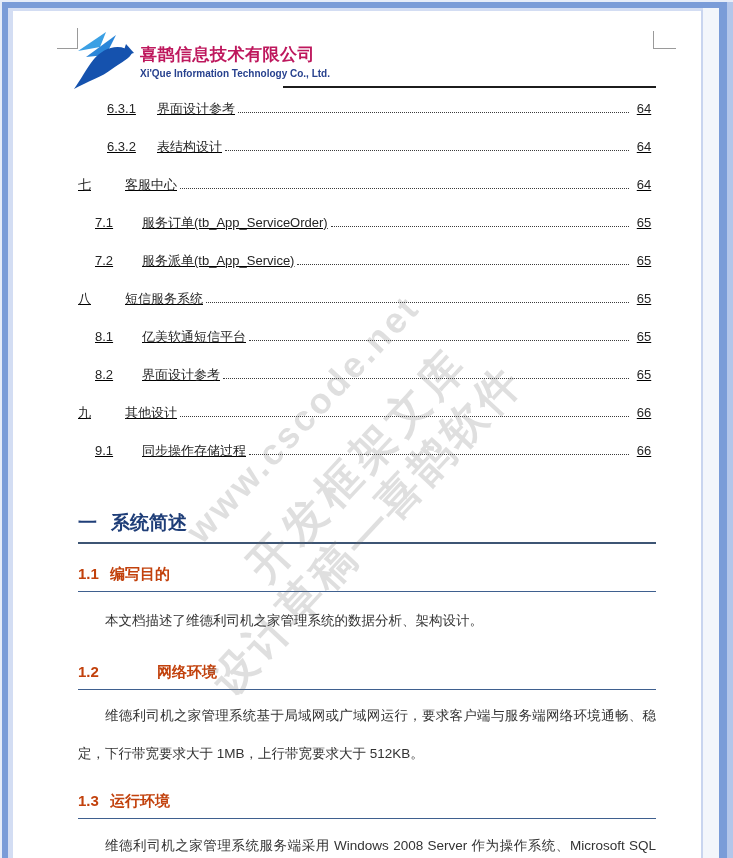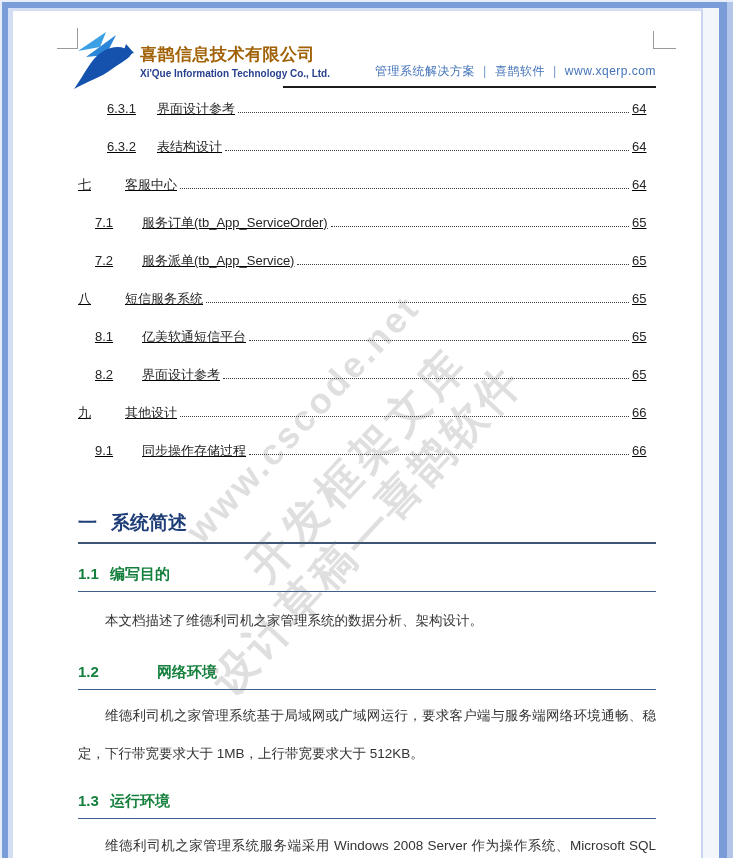--- a/index.html
+++ b/index.html
@@ -27,46 +27,46 @@
   
   .hdr { position:relative; height:88px; }
   .corner-mark { position:absolute; }
   .mark-left  { left:44px; top:17px; width:21px; height:21px;
     border-right:1px solid #9a9a9a; border-bottom:1px solid #9a9a9a; }
   .mark-right { left:640px; top:20px; width:23px; height:18px;
     border-left:1px solid #9a9a9a; border-bottom:1px solid #9a9a9a; }
   .logo { position:absolute; left:59px; top:20px; display:flex; align-items:center; }
   .logo svg { width:64px; height:60px; display:block; }
   .logo-text { margin-left:4px; }
-  .logo-cn { font-size:17px; font-weight:bold; color:#a16207; letter-spacing:.5px; }
+  .logo-cn { font-size:17px; font-weight:bold; color:#be185d; letter-spacing:.5px; }
   .logo-en { font-size:10px; font-weight:bold; color:#27418e; margin-top:2px; }
   .hdr-tagline { position:absolute; right:45px; top:52px; font-size:12px;
     color:#4273b9; letter-spacing:.5px; white-space:nowrap; }
   .hdr-rule { position:absolute; left:270px; right:45px; top:75px;
     border-bottom:2px solid #1c1c1c; }
 
   
   .toc { margin-top:2px;text-decoration:underline; }
   .toc-row { display:flex; font-size:13px; color:#262626; line-height:15px;
     height:15px; margin-bottom:23px; }
   .toc-row .toc-num { flex:0 0 auto; }
   .lvl1 .toc-num { width:47px; }
   .lvl2 { padding-left:17px; } .lvl2 .toc-num { width:47px; }
   .lvl3 { padding-left:29px; } .lvl3 .toc-num { width:50px; }
   .toc-title { white-space:nowrap; }
   .leader { flex:1 1 auto; margin:0 3px; height:12px;
     border-bottom:1.5px dotted #3c3c3c; }
-  .toc-page { flex:0 0 24px; text-align:left; }
+  .toc-page { flex:0 0 24px; text-align:center; }
 
   
   .h1 { margin-top:52px; font-size:19px; font-weight:bold; color:#1f3e78;
     line-height:26px; display:flex; }
   .h1 .num { width:33px; }
   .h1-rule { margin-top:6px; border-bottom:2px solid #3d5574; }
-  .h2 { font-size:15px; font-weight:bold; color:#15803d; line-height:21px; display:flex; }
+  .h2 { font-size:15px; font-weight:bold; color:#c2410c; line-height:21px; display:flex; }
   .h2 .num { width:32px; }
   .h2-rule { margin-top:7px; border-bottom:1.5px solid #3f608f; }
   .h2-11 { margin-top:19px; } .h2-12 { margin-top:21px;gap:47px; } .h2-13 { margin-top:17px; }
   .para { font-size:13.5px; color:#333333; line-height:38px; text-align:justify;
     text-indent:2em; }
   .p-11 { margin-top:10px; } .p-12 { margin-top:7px; } .p-13 { margin-top:8px; }
 
   
   .wm { position:absolute; z-index:3; pointer-events:none; color:rgba(110,110,110,.22);
     font-weight:bold; white-space:nowrap; text-align:center; }
@@ -107,21 +107,20 @@
           <path fill="#2b86d9" d="M44 4 L14 26 L34 24 Z"></path>
           <path fill="#1552ae" d="M60 22 C48 10 30 18 22 28 C14 38 8 50 2 58 C16 50 30 46 40 38 C50 31 58 27 60 22 Z"></path>
           <path fill="#1552ae" d="M54 13 L62 22 L50 25 Z"></path>
         </svg>
       </span>
       <span class="logo-text">
         <div class="logo-cn">喜鹊信息技术有限公司</div>
         <div class="logo-en">Xi'Que Information Technology Co., Ltd.</div>
       </span>
     </div>
-    <div class="hdr-tagline">管理系统解决方案 ｜ 喜鹊软件 ｜ www.xqerp.com</div>
     <div class="hdr-rule"></div>
   </div>
 
   <div class="content">
 
     <div class="toc">
       <div class="toc-row lvl3">
         <span class="toc-num">6.3.1</span>
         <span class="toc-title">界面设计参考</span>
         <span class="leader"></span>

